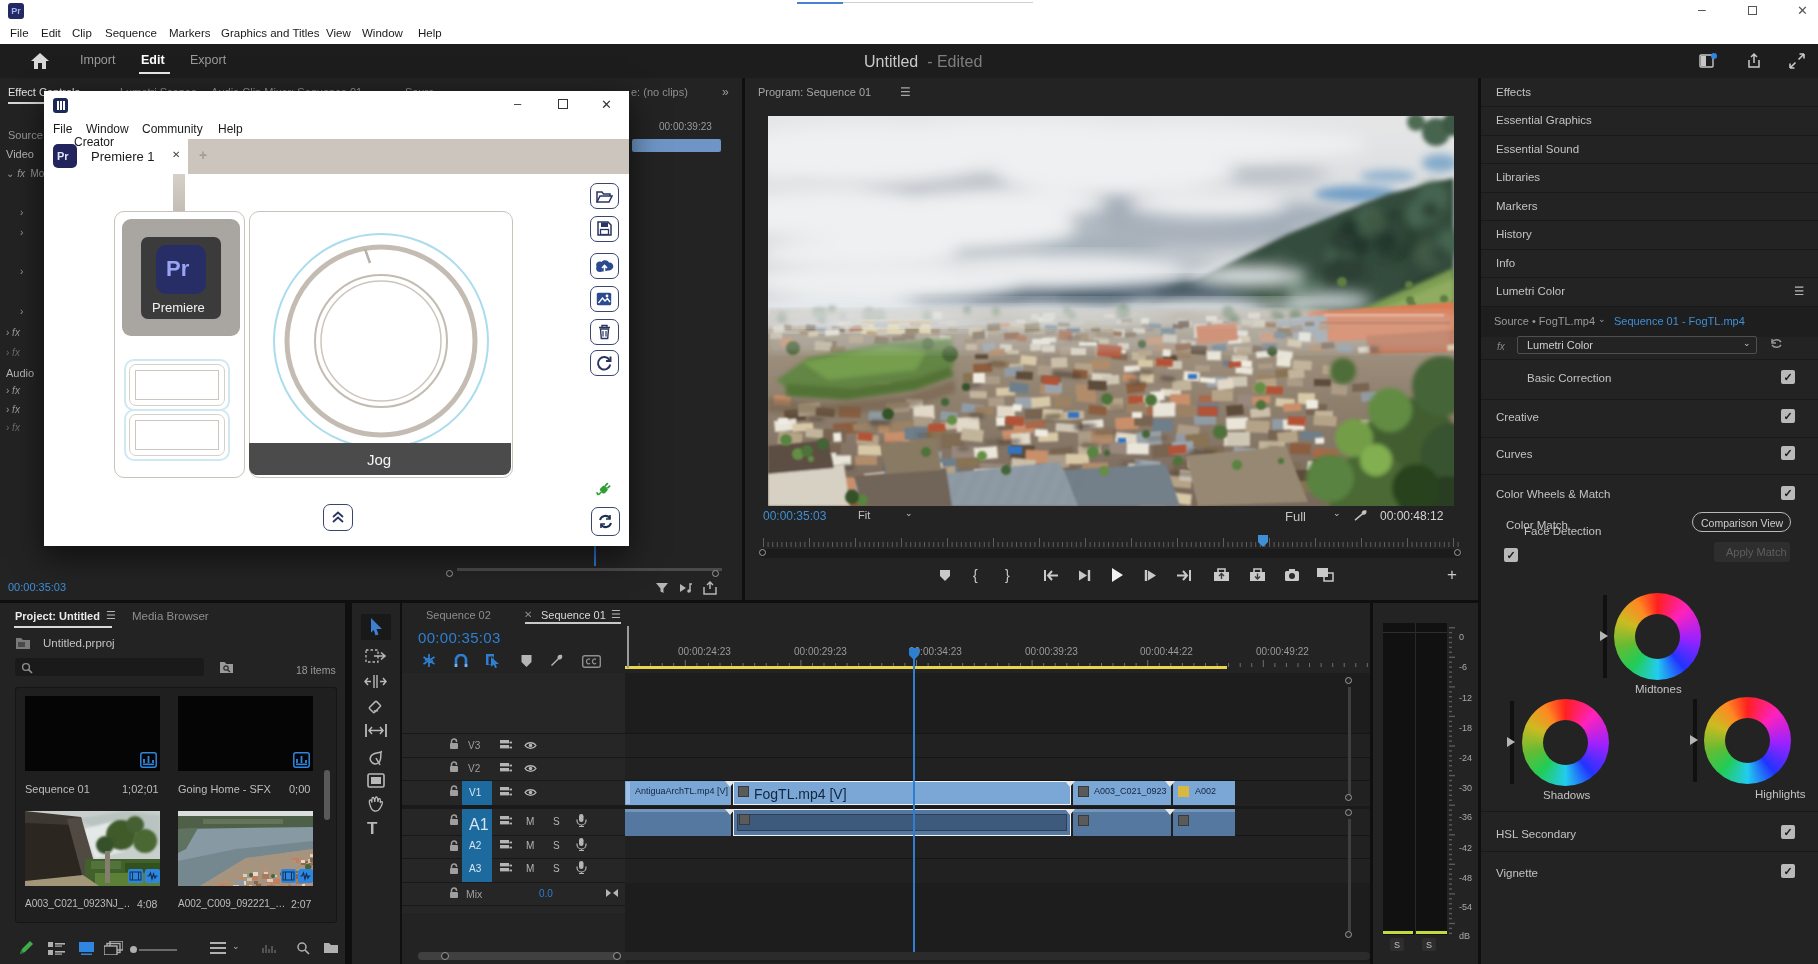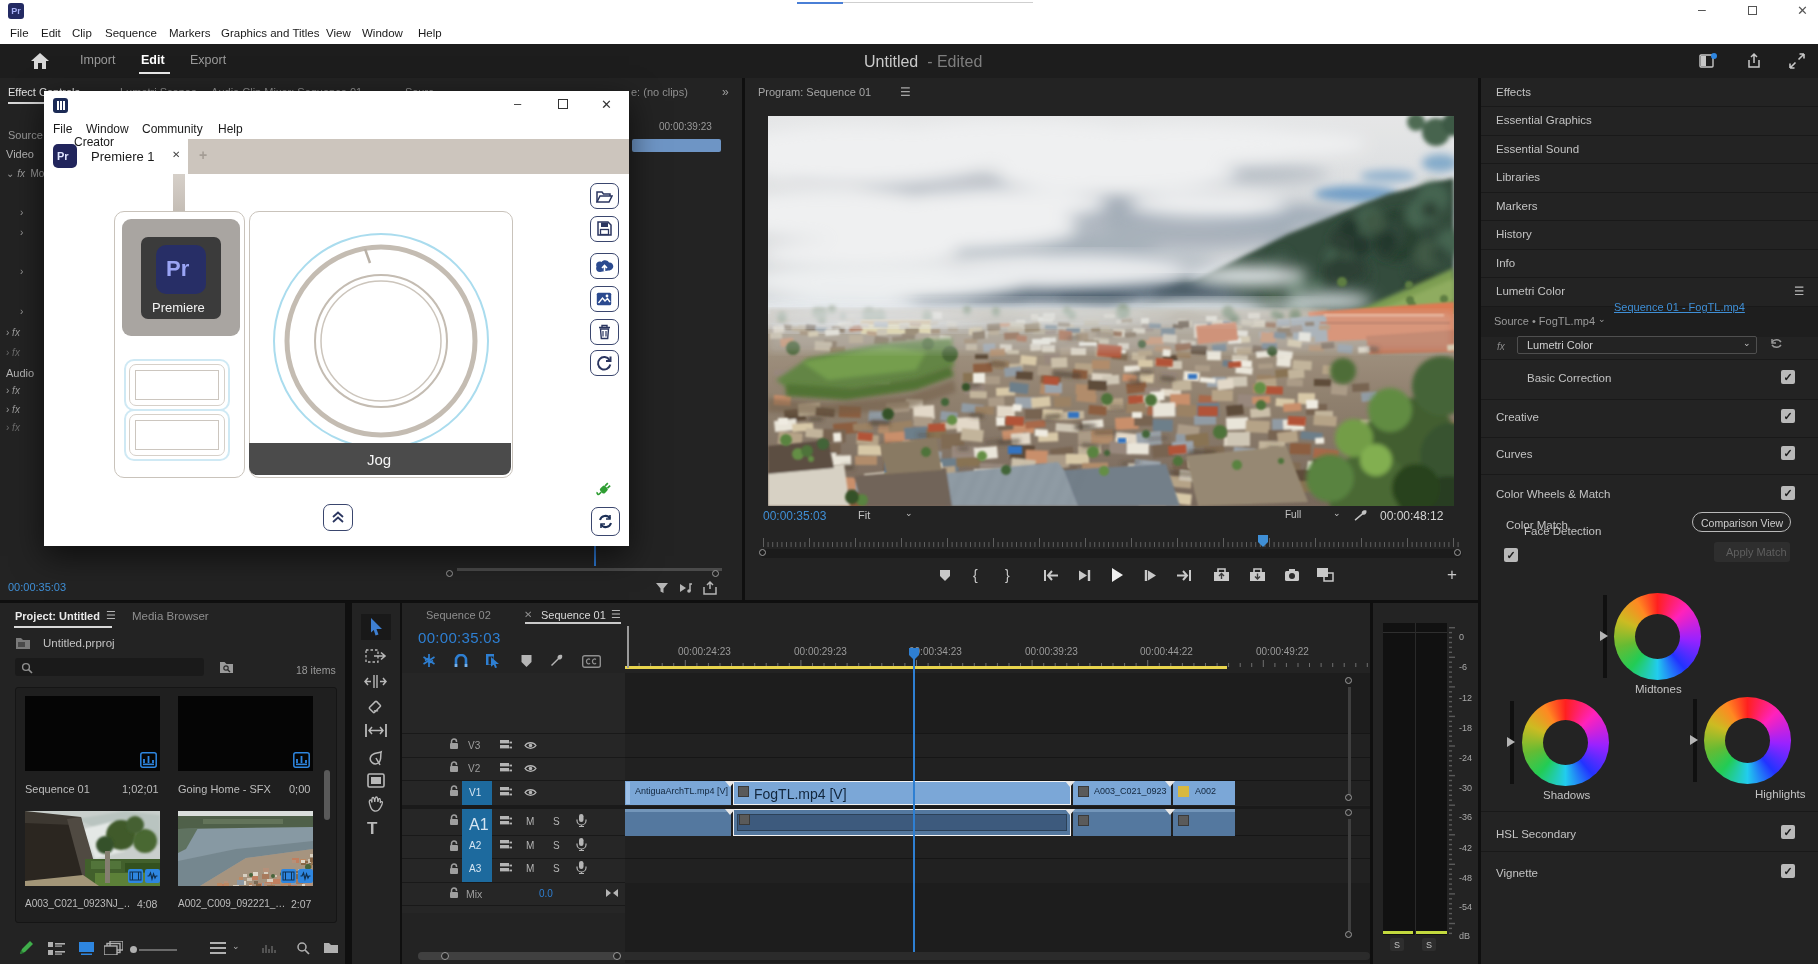--- a/index.html
+++ b/index.html
@@ -928,21 +928,21 @@
         <g filter="url(#b8)">
           <ellipse cx="100" cy="198" rx="130" ry="12" fill="#e8ebee" opacity="0.85"></ellipse>
           <ellipse cx="300" cy="196" rx="110" ry="10" fill="#e4e8eb" opacity="0.8"></ellipse>
           <ellipse cx="470" cy="192" rx="80" ry="9" fill="#e2e7ea" opacity="0.7"></ellipse>
         </g>
         <rect x="0" y="0" width="686" height="390" fill="#ccd2d6" opacity="0.04"></rect>
       </svg>
     <span class="tx" style="left:18px;top:431px;font-size:12px;color:#3f8fd6;">00:00:35:03</span>
     <span class="tx" style="left:113px;top:431px;font-size:11px;color:#c3c3c3;">Fit</span>
     <span class="tx" style="left:160px;top:430px;font-size:9px;color:#c3c3c3;">⌄</span>
-    <span class="tx" style="left:540px;top:431px;font-size:10px;color:#c3c3c3;">Full</span>
+    <span class="tx" style="left:540px;top:431px;font-size:13px;color:#c3c3c3;">Full</span>
     <span class="tx" style="left:588px;top:430px;font-size:9px;color:#c3c3c3;">⌄</span>
     <svg class="abs" style="left:608px;top:430px;" width="15" height="15" viewBox="0 0 15 15">
         <path d="M13 2 C10 1 8 3 8.6 5.4 L2 12 L3 13 L9.6 6.4 C12 7 14 5 13 2 Z" fill="#c3c3c3" transform="rotate(5 7 7)"></path>
       </svg>
     <span class="tx" style="left:635px;top:431px;font-size:12px;color:#d5d5d5;">00:00:48:12</span>
 
     <svg class="abs" style="left:17px;top:455px;" width="700" height="15" viewBox="0 0 700 15">
         <rect x="1.0" y="5" width="1" height="9" fill="#5f5f5f"></rect>
         <rect x="5.6" y="9" width="1" height="5" fill="#5f5f5f"></rect>
         <rect x="10.2" y="9" width="1" height="5" fill="#5f5f5f"></rect>
@@ -1166,21 +1166,21 @@
     <div class="abs" style="left:0;top:171px;width:337px;height:1px;background:#191919;"></div>
     <span class="tx" style="left:15px;top:179px;">Info</span>
     <div class="abs" style="left:0;top:199px;width:337px;height:1px;background:#191919;"></div>
     <span class="tx" style="left:15px;top:207px;">Lumetri Color</span>
     <span class="tx" style="left:313px;top:206px;color:#b5b5b5;">☰</span>
     <div class="abs" style="left:0;top:228px;width:337px;height:1px;background:#191919;"></div>
 
     <div class="abs" style="left:0;top:229px;width:337px;height:30px;background:#1e1e1e;"></div>
     <span class="tx" style="left:13px;top:237px;font-size:11px;color:#9a9a9a;">Source • FogTL.mp4</span>
     <span class="tx" style="left:117px;top:236px;font-size:9px;color:#9a9a9a;">⌄</span>
-    <span class="tx" style="left:133px;top:223px;font-size:11px;color:#3f8fd6;text-decoration:underline;">Sequence 01 - FogTL.mp4</span>
+    <span class="tx" style="left:133px;top:237px;font-size:11px;color:#3f8fd6;">Sequence 01 - FogTL.mp4</span>
 
     <span class="tx" style="left:16px;top:263px;font-size:10px;color:#8a8a8a;font-style:italic;">fx</span>
     <div class="abs" style="left:36px;top:258px;width:240px;height:18px;border:1px solid #4f4f4f;border-radius:2px;background:#232323;"></div>
     <span class="tx" style="left:46px;top:261px;font-size:11px;color:#d0d0d0;">Lumetri Color</span>
     <span class="tx" style="left:262px;top:260px;font-size:9px;color:#c3c3c3;">⌄</span>
     <svg class="abs" style="left:288px;top:259px;" width="15" height="15" viewBox="0 0 15 15">
         <path d="M3 5 C5 2 10 2 12 5 M12 8 C10 11 5 11 3 8" fill="none" stroke="#9a9a9a" stroke-width="1.4"></path>
         <path d="M3 2 L3 6 L7 6" fill="none" stroke="#9a9a9a" stroke-width="1.4"></path>
       </svg>
     <div class="abs" style="left:0;top:281px;width:337px;height:1px;background:#191919;"></div>

